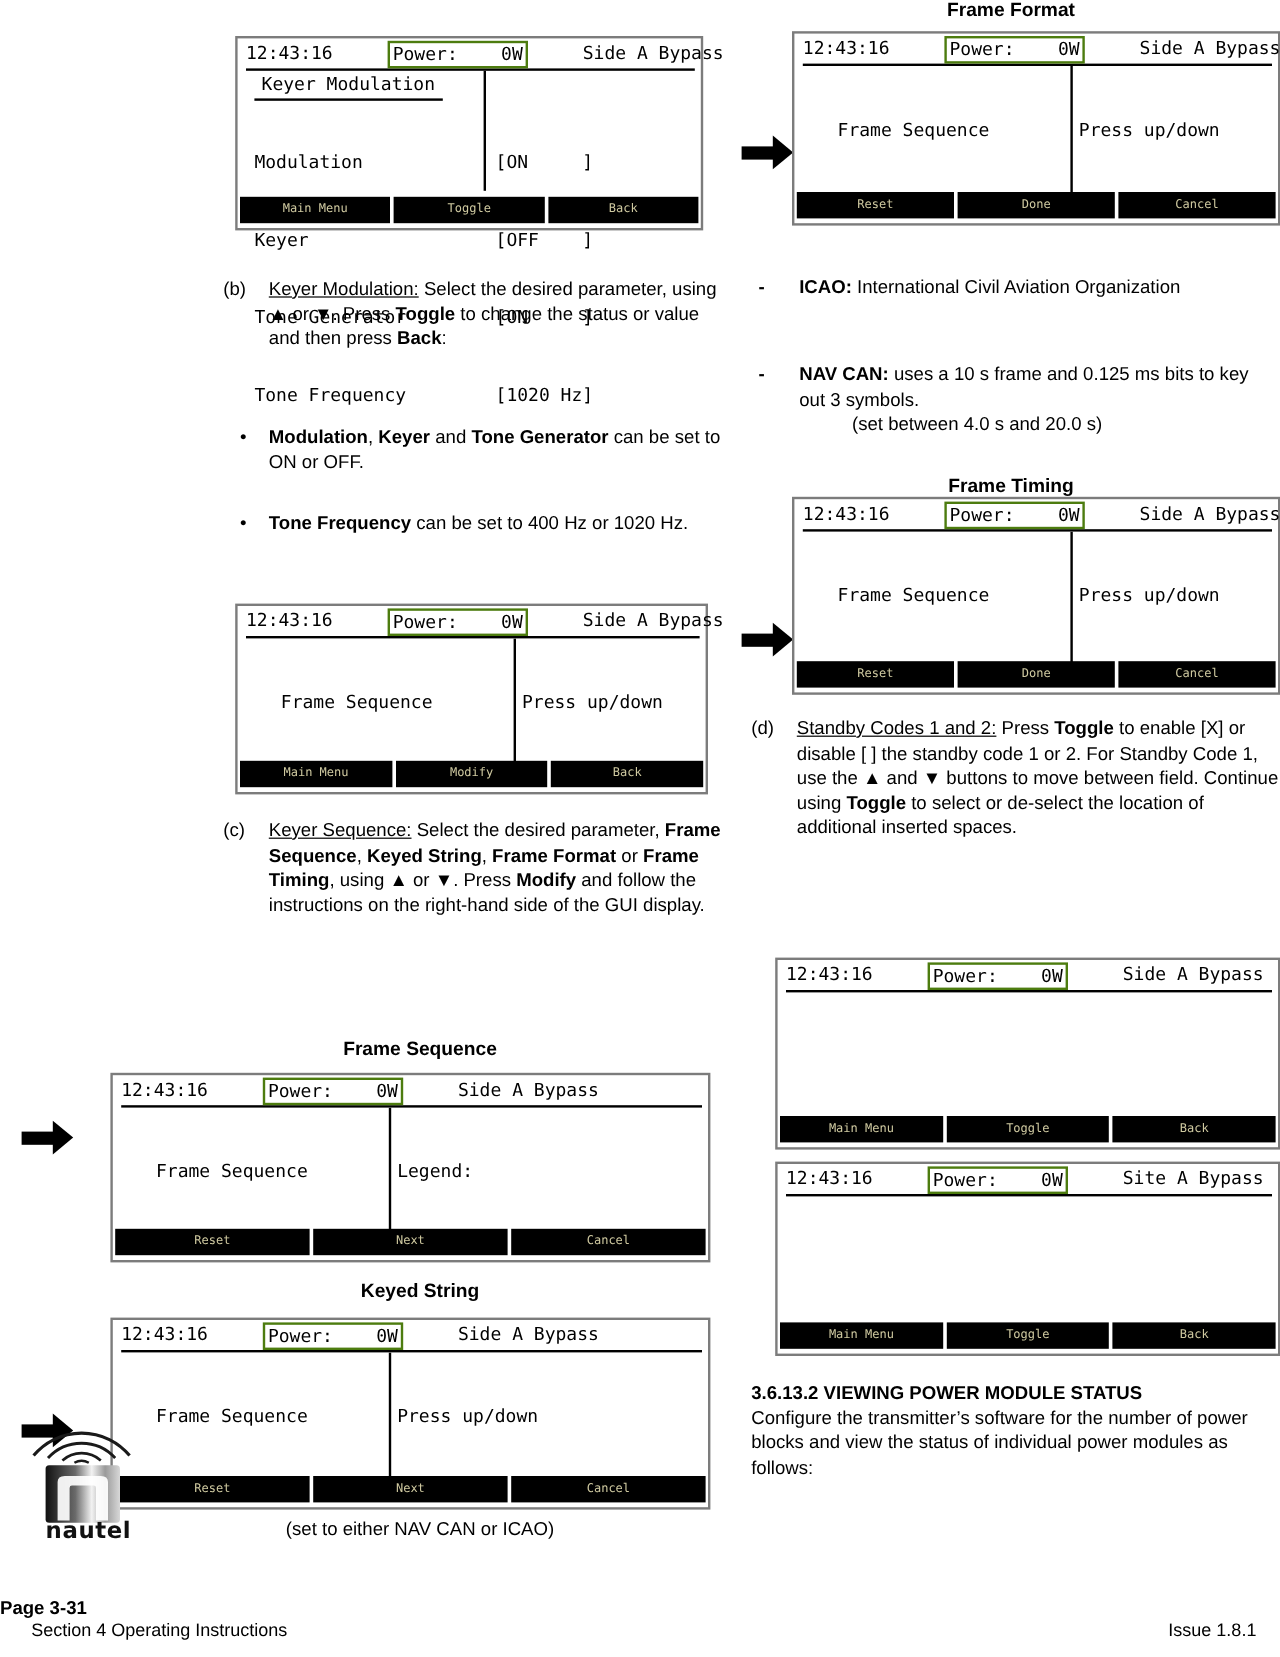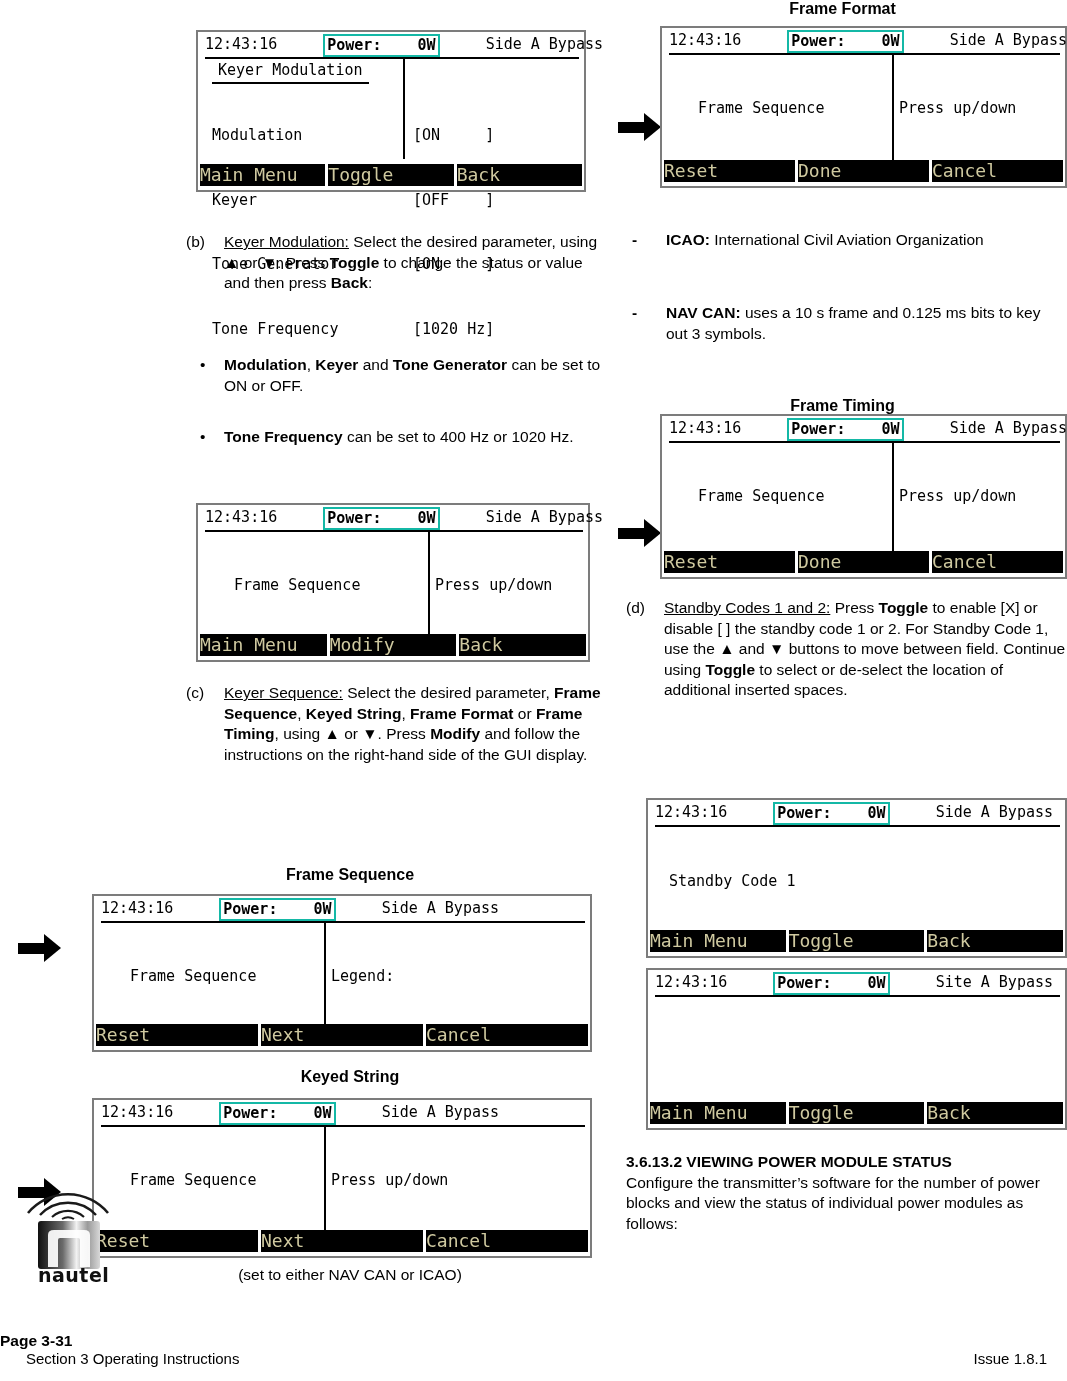--- a/index.html
+++ b/index.html
@@ -45,40 +45,39 @@
 
   
   .statusbar {
     display:flex; white-space:pre;
     border-bottom:2px solid #000;
     margin:2px 5px 0 7px;
     padding-bottom:0px;
     gap:45px;
   }
   .statusbar .pw {
-    border:2px solid #14b8a6;
+    border:2px solid #4d7c0f;
     padding:0 2px;
     margin:0 1px;
     line-height:19px;
-    font-weight:bold;
   }
 
   
   .lcd-body { position:relative; padding:1px 0 12px 0; }
   .vdiv { position:absolute; top:0; bottom:0; width:2px; background:#000; }
 
   .lcd-left  { white-space:pre; padding-left:7px; }
   .lcd-right { position:absolute; top:0; white-space:pre; }
 
   
   .softkeys { display:flex; gap:3px; padding:0 2px 2px 2px; }
   .softkeys .key {
     flex:1; background:#000; color:#cfc9a0;
-    font-family:"DejaVu Sans Mono", monospace;
-    font-size:18px; line-height:22px; height:22px;
+    text-align:center; font-family:"DejaVu Sans Mono", monospace;
+    font-size:10px; line-height:22px; height:22px;
   }
 
   
   .cap { text-align:center; font-weight:bold; font-size:16px; margin:0; }
   .subcap { text-align:center; font-size:15.5px; margin:0; }
 
   
   .arrow { position:absolute; width:48px; height:28px; }
   .arrow .shaft { position:absolute; left:0; top:9px; width:28px; height:11px; background:#000; }
   .arrow .head {
@@ -320,20 +319,21 @@
 
   <div class="dash body-txt" style="position:absolute; left:10px; top:230px; width:430px;">
     <div class="dot">-</div>
     <div class="txt"><b>ICAO:</b><span> International Civil Aviation Organization</span></div>
   </div>
 
   <div class="dash body-txt" style="position:absolute; left:10px; top:303px; width:438px;">
     <div class="dot">-</div>
     <div class="txt">
       <b>NAV CAN:</b><span> uses a 10 s frame and 0.125 ms bits to key out 3 symbols.</span>
+      <div style="padding-left:44px;">(set between 4.0 s and 20.0 s)</div>
     </div>
   </div>
 
   <div class="cap" style="position:absolute; left:0; top:397px; width:449px;">Frame Timing</div>
 
   <div class="arrow" style="left:0px; top:519px;">
     <div class="shaft"></div>
       <div class="head"></div>
   </div>
 
@@ -374,30 +374,20 @@
     <div class="txt">
       <span class="u">Standby Codes 1 and 2:</span><span> Press </span><b>Toggle</b><span> to enable [X] or disable [  ] the standby code 1 or 2. For Standby Code 1, use the </span><span>▲</span><span> and </span><span>▼</span><span> buttons to move between field. Continue using </span><b>Toggle</b><span> to select or de-select the location of additional inserted spaces.</span>
     </div>
   </div>
 
   <div class="lcd" style="position:absolute; left:28px; top:798px; width:421px; height:160px;">
     <div class="statusbar">
       <span>12:43:16</span>
       <span class="pw"><span>Power:</span>    <span>0W</span></span>
       <span>Side A Bypass</span>
-    </div>
-    <div class="lcd-body" style="height:105px; overflow:hidden;">
-      <div class="lcd-left" style="padding-left:10px;">
-        <div style="padding-left:11px;">Standby Code 1</div>
-        
-        
-        
-        
-        
-      </div>
     </div>
     <div class="softkeys" style="position:absolute; bottom:2px; left:0; right:0;">
       <div class="key">Main Menu</div>
       <div class="key">Toggle</div>
       <div class="key">Back</div>
     </div>
   </div>
 
   <div class="lcd" style="position:absolute; left:28px; top:968px; width:421px; height:162px;">
     <div class="statusbar">
@@ -452,16 +442,16 @@
     <path d="M26 92 L26 60 Q26 55 32 55 L62 55 Q68 55 68 60 L68 92 L58 92 L58 65 Q58 63 56 63 L38 63 Q36 63 36 65 L36 92 Z" fill="#ffffff" opacity="0.92"></path>
     <text x="16" y="107" font-family="DejaVu Sans, sans-serif" font-size="19" font-weight="bold" letter-spacing="0.5" fill="#111">nautel</text>
   </svg>
 </div>
 
 <div class="footer">
   <div class="footer-line1">
     <div class="footer-right">Page 3-31</div>
   </div>
   <div class="footer-line2">
-    <div class="footer-left">Section 3 Operating Instructions</div>
+    <div class="footer-left">Section 4 Operating Instructions</div>
     <div class="footer-right">Issue 1.8.1</div>
   </div>
 </div>
 
 </body></html>

